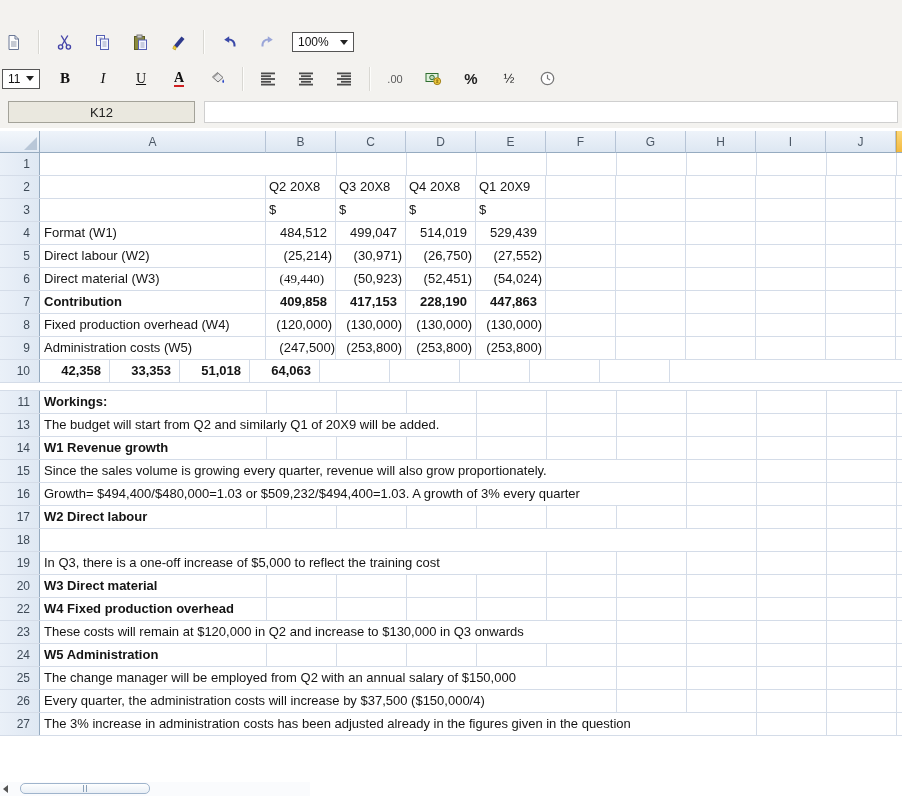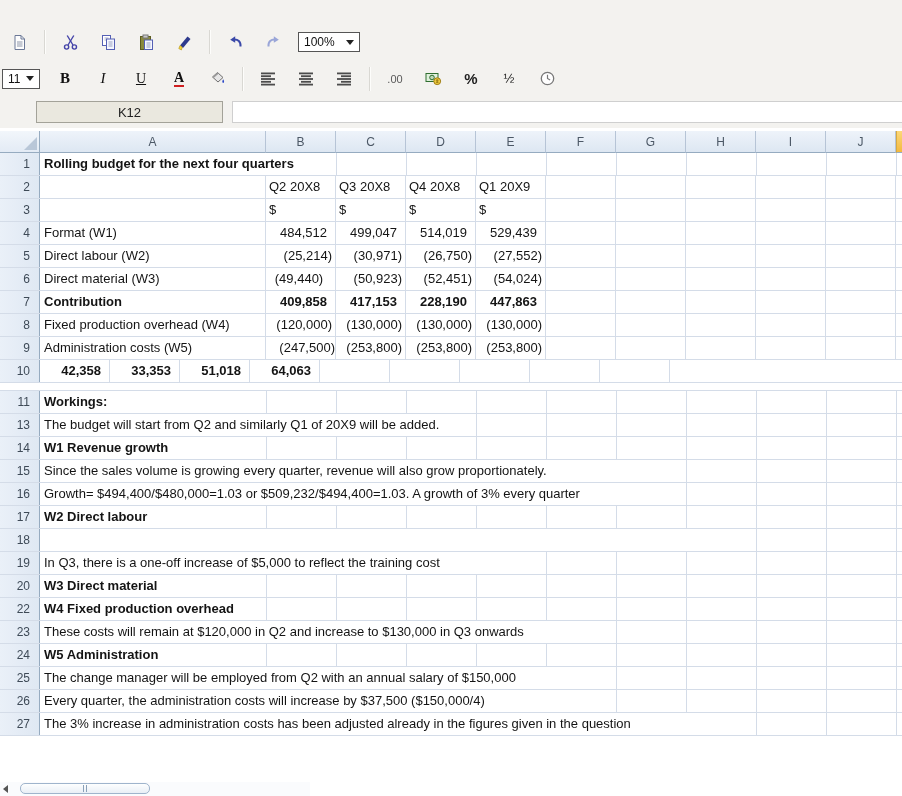--- a/index.html
+++ b/index.html
@@ -1,36 +1,36 @@
 <!DOCTYPE html>
 <html><head>
 <meta charset="utf-8">
 <style>
   html,body{margin:0;padding:0;background:#fff;}
   body{font-family:"Liberation Sans",sans-serif;}
   .app{position:relative;width:902px;height:796px;overflow:hidden;background:#fff;}
   .chrome{position:absolute;top:0;left:0;width:902px;height:128px;background:#f3f2ef;}
   .menubar{position:absolute;top:0;left:0;right:0;height:24px;display:flex;align-items:center;padding-left:10px;gap:20px;}
   .menuitem{font-size:12.5px;color:#3a3a3a;cursor:default;}
-  .tb1{position:absolute;top:24px;left:0;right:0;height:36px;display:flex;align-items:center;padding-left:6px;gap:12px;}
+  .tb1{position:absolute;top:24px;left:0;right:0;height:36px;display:flex;align-items:center;gap:12px;}
   .tb2{position:absolute;top:60px;left:0;right:0;height:37px;display:flex;align-items:center;padding-left:2px;gap:12px;}
   .tbtn{width:26px;height:26px;display:flex;align-items:center;justify-content:center;flex:none;}
   .tbtn svg{width:17px;height:17px;}
   .vsep{width:1px;height:24px;background:#d9d8d3;box-shadow:1px 0 0 #fdfdfb;flex:none;}
   .ddbox{display:flex;align-items:center;justify-content:space-between;background:#fff;border:1px solid #555;height:20px;padding:0 5px;font-size:12px;color:#111;box-sizing:border-box;flex:none;}
   .caret{width:0;height:0;border-left:4px solid transparent;border-right:4px solid transparent;border-top:5px solid #222;margin-left:5px;}
   .tserif{font-family:"Liberation Serif",serif;color:#111;}
   .b-b{font-weight:bold;font-size:15px;}
   .b-i{font-style:italic;font-size:15px;}
   .b-u{font-size:14px;text-decoration:underline;}
   .b-a{font-weight:bold;font-size:14px;border-bottom:2px solid #cf1f1f;line-height:14px;}
   .b-dec{font-size:11px;color:#5a5a5a;}
   .b-pct{font-size:15px;font-weight:bold;color:#222;}
   .b-half{font-size:13px;color:#222;}
-  .fbar{position:absolute;top:97px;left:0;right:0;height:31px;margin-left:28px;}
+  .fbar{position:absolute;top:97px;left:0;right:0;height:31px;}
   .namebox{position:absolute;left:8px;top:4px;width:187px;height:22px;background:#eae8df;border:1px solid #a3a299;box-sizing:border-box;display:flex;align-items:center;justify-content:center;font-size:13px;color:#222;}
   .finput{position:absolute;left:204px;top:4px;width:694px;height:22px;border:1px solid #cfcfcf;background:#fff;box-sizing:border-box;padding:0 4px;font:13px "Liberation Sans",sans-serif;outline:none;}
   
   .grid{position:absolute;top:131px;left:0;width:902px;background:#fff;}
   .ghead{display:flex;height:22px;}
   .corner{width:40px;flex:none;box-sizing:border-box;position:relative;background:linear-gradient(#f2f6fb,#e3ebf5);border-right:1px solid #96abc0;border-bottom:1px solid #96abc0;}
   .corner .tri{position:absolute;right:2px;bottom:2px;width:0;height:0;border-left:13px solid transparent;border-bottom:13px solid #b9c7d8;}
   .colh{box-sizing:border-box;height:22px;flex:none;border-right:1px solid #b6c4d6;border-bottom:1px solid #96abc0;background:linear-gradient(#eef3fa,#dde7f2);display:flex;align-items:center;justify-content:center;font-size:12px;color:#4c5866;}
   .ksliver{width:6px;flex:none;box-sizing:border-box;background:linear-gradient(#fcd879,#f3b93f);border-left:1px solid #d8a93f;border-bottom:1px solid #96abc0;}
   .grow{display:flex;height:23px;box-sizing:border-box;border-bottom:1px solid #d4dce8;background:#fff;}
@@ -230,21 +230,20 @@
         <div class="spillwrap">
           <div class="vline" style="left: 296px;"></div>
           <div class="vline" style="left: 366px;"></div>
           <div class="vline" style="left: 436px;"></div>
           <div class="vline" style="left: 506px;"></div>
           <div class="vline" style="left: 576px;"></div>
           <div class="vline" style="left: 646px;"></div>
           <div class="vline" style="left: 716px;"></div>
           <div class="vline" style="left: 786px;"></div>
           <div class="vline" style="left: 856px;"></div>
-          <div class="spilltext" style="font-weight: bold;">Rolling budget for the next four quarters</div>
         </div>
       </div>
       <div class="grow">
         <div class="rowh">2</div>
         <div class="cell" style="width: 226px; text-align: left; padding-left: 4px;"></div>
         <div class="cell" style="width: 70px; text-align: left; padding-left: 3px;">Q2 20X8</div>
         <div class="cell" style="width: 70px; text-align: left; padding-left: 3px;">Q3 20X8</div>
         <div class="cell" style="width: 70px; text-align: left; padding-left: 3px;">Q4 20X8</div>
         <div class="cell" style="width: 70px; text-align: left; padding-left: 3px;">Q1 20X9</div>
         <div class="cell" style="width: 70px; text-align: left; padding-left: 3px;"></div>
@@ -288,21 +287,21 @@
         <div class="cell" style="width: 70px; text-align: right; padding-right: 3px;">(27,552)</div>
         <div class="cell" style="width: 70px; text-align: left; padding-left: 3px;"></div>
         <div class="cell" style="width: 70px; text-align: left; padding-left: 3px;"></div>
         <div class="cell" style="width: 70px; text-align: left; padding-left: 3px;"></div>
         <div class="cell" style="width: 70px; text-align: left; padding-left: 3px;"></div>
         <div class="cell" style="width: 70px; text-align: left; padding-left: 3px;"></div>
       </div>
       <div class="grow">
         <div class="rowh">6</div>
         <div class="cell" style="width: 226px; text-align: left; padding-left: 4px;">Direct material (W3)</div>
-        <div class="cell" style="width: 70px; text-align: center; padding-right: 3px;">(49,440)</div>
+        <div class="cell" style="width: 70px; text-align: right; padding-right: 11px; font-family: Liberation Serif, serif;">(49,440)</div>
         <div class="cell" style="width: 70px; text-align: right; padding-right: 3px;">(50,923)</div>
         <div class="cell" style="width: 70px; text-align: right; padding-right: 3px;">(52,451)</div>
         <div class="cell" style="width: 70px; text-align: right; padding-right: 3px;">(54,024)</div>
         <div class="cell" style="width: 70px; text-align: left; padding-left: 3px;"></div>
         <div class="cell" style="width: 70px; text-align: left; padding-left: 3px;"></div>
         <div class="cell" style="width: 70px; text-align: left; padding-left: 3px;"></div>
         <div class="cell" style="width: 70px; text-align: left; padding-left: 3px;"></div>
         <div class="cell" style="width: 70px; text-align: left; padding-left: 3px;"></div>
       </div>
       <div class="grow">

